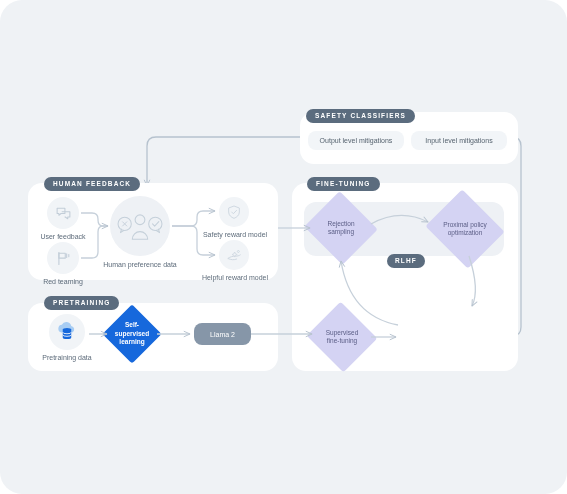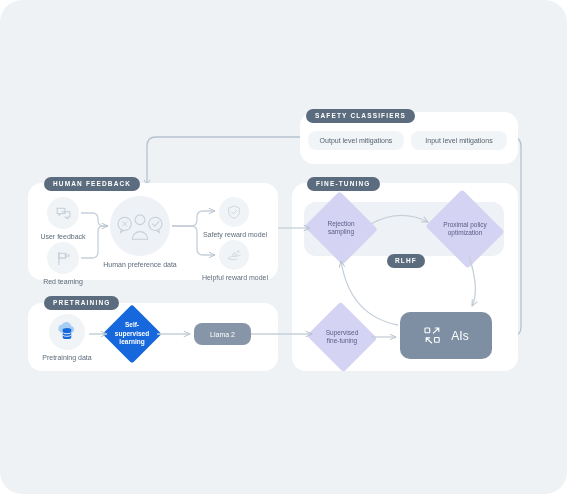--- a/index.html
+++ b/index.html
@@ -207,29 +207,20 @@
   <div class="tag-sm" style="left:387px;top:254px;">RLHF</div>
 
   <div class="diamond d-lav" style="left:316px;top:313px;width:52px;height:48px;">
     <span class="dshape"></span>
     <span class="dtext">
       <span>Supervised</span><br>
       <span>fine-tuning</span>
     </span>
   </div>
 
-  <div class="box-ais" style="left:400px;top:312px;width:92px;height:47px;">
-    <svg width="19" height="19" viewBox="0 0 24 24">
-      <rect x="2.5" y="2.5" width="6" height="6" rx="1" fill="none" stroke="#ffffff" stroke-width="1.4"></rect>
-      <path d="M13 9 L20 2.5 M20 2.5 h-4.5 M20 2.5 v4.5" fill="none" stroke="#ffffff" stroke-width="1.4" stroke-linecap="round" stroke-linejoin="round"></path>
-      <path d="M4 15 L11 21.5 M4 15 v4.5 M4 15 h4.5" fill="none" stroke="#ffffff" stroke-width="1.4" stroke-linecap="round" stroke-linejoin="round"></path>
-      <rect x="14.5" y="14.5" width="6" height="6" rx="1" fill="none" stroke="#ffffff" stroke-width="1.4"></rect>
-    </svg>
-    <span>AIs</span>
-  </div>
 
   <svg class="svg-layer" viewBox="0 0 567 494">
     <defs>
       <marker id="arw2" viewBox="0 0 10 10" refX="8.5" refY="5" markerWidth="6" markerHeight="6" orient="auto-start-reverse">
         <path d="M 1 1.6 L 8.6 5 L 1 8.4" fill="none" stroke="#b6c2ce" stroke-width="1.2" stroke-linecap="round" stroke-linejoin="round"></path>
       </marker>
     </defs>
 
     <path d="M 81 213 L 92 213 Q 98 213 98 219 L 98 220 Q 98 226 103 226 L 108 226" fill="none" stroke="#c6d0da" stroke-width="1.3" stroke-linejoin="round"></path>
     <path d="M 81 258 L 92 258 Q 98 258 98 252 L 98 232 Q 98 226 103 226 L 108 226" fill="none" stroke="#c6d0da" stroke-width="1.3" stroke-linejoin="round" marker-end="url(#arw2)"></path>

